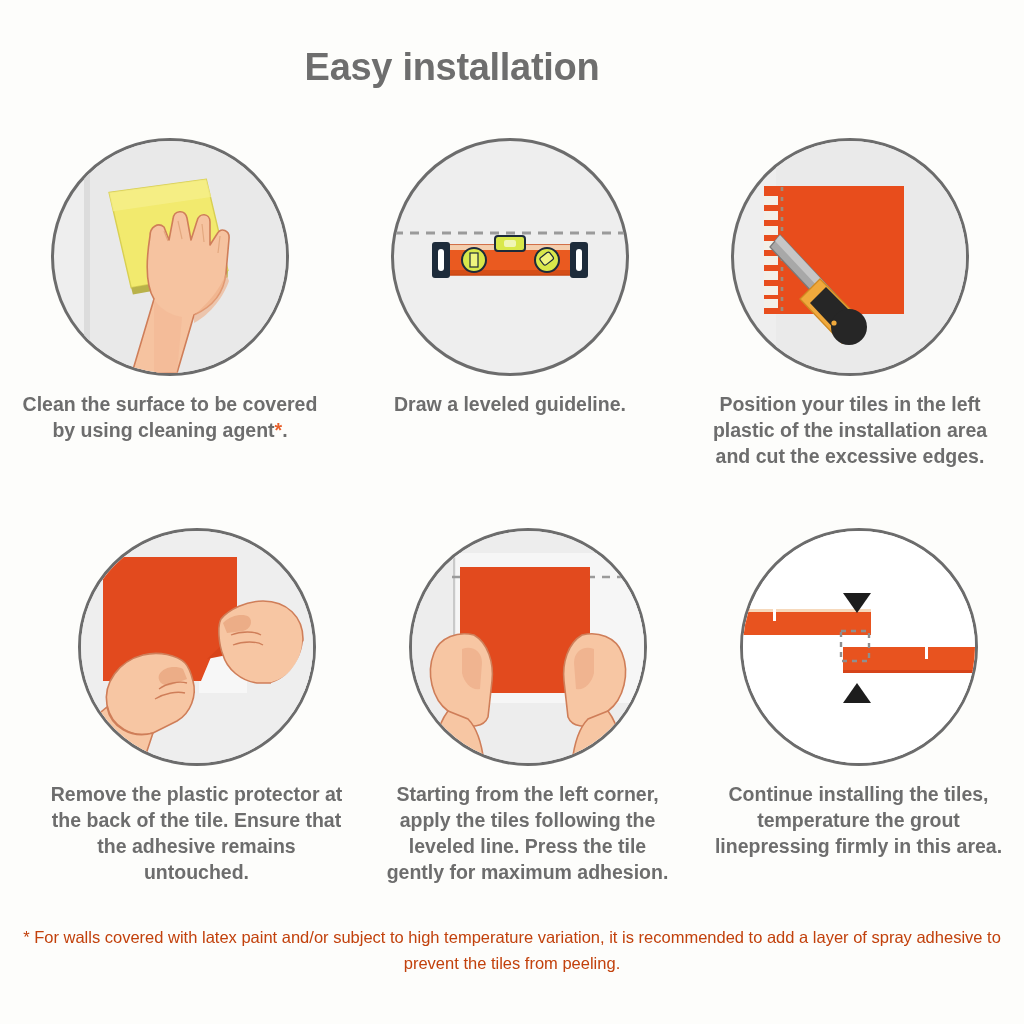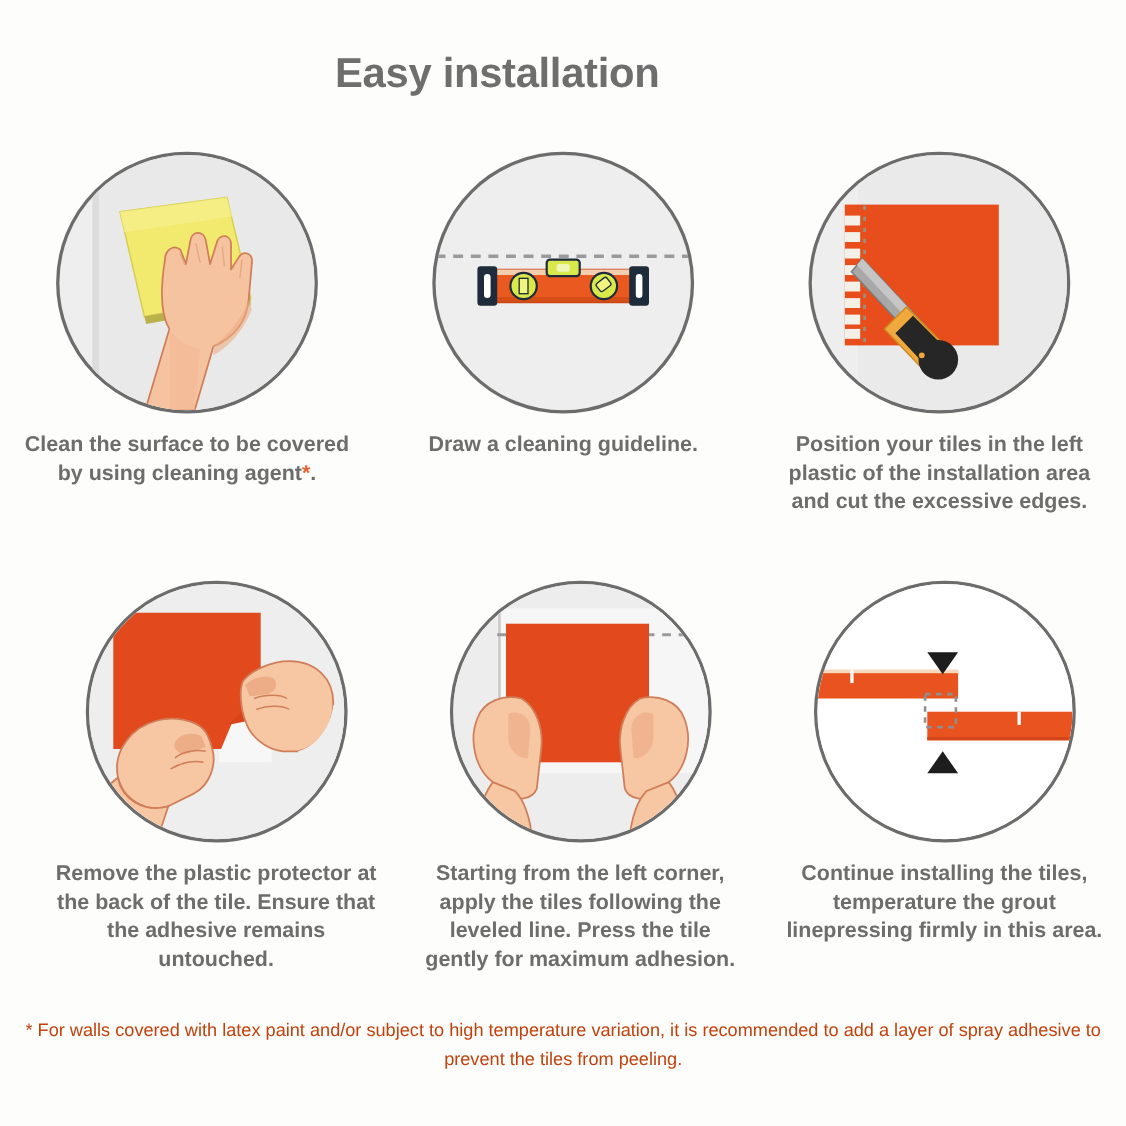--- a/index.html
+++ b/index.html
@@ -15,21 +15,21 @@
   .title{
     position:absolute;top:46px;left:0;width:904px;
     text-align:center;
     font-size:38px;font-weight:bold;color:#6e6e6e;
     letter-spacing:-0.3px;
   }
 
   .grid{
     position:absolute;top:138px;left:0;width:1024px;
   }
-  .row{display:flex;justify-content:space-between;}
+  .row{display:flex;justify-content:flex-start;}
   .cell{width:340px;display:flex;flex-direction:column;align-items:center;}
 
   .circle{
     width:232px;height:232px;border-radius:50%;
     border:3px solid #6c6c6c;
     background:#eeeeee;
     position:relative;overflow:hidden;
   }
   .circle.white{background:#ffffff;}
 
@@ -124,21 +124,21 @@
               <rect x="76" y="112" width="8" height="14" fill="#eff57f" stroke="#1d2b3a" stroke-width="1.2"></rect>
 
               <circle cx="153" cy="119" r="12" fill="#d9e84a" stroke="#1d2b3a" stroke-width="2"></circle>
               <rect x="147" y="113" width="12" height="9" rx="2" fill="#eff57f" stroke="#1d2b3a" stroke-width="1.2" transform="rotate(-38 153 118)"></rect>
 
               <rect x="101" y="95" width="30" height="15" rx="3" fill="#d9e84a" stroke="#1d2b3a" stroke-width="2"></rect>
               <rect x="110" y="99" width="12" height="7" rx="2" fill="#ffffff" opacity="0.6"></rect>
             </g>
           </svg>
         </div>
-        <div class="caption">Draw a cleaning guideline.</div>
+        <div class="caption">Draw a leveled guideline.</div>
       </div>
 
       <div class="cell">
         <div class="circle">
           <svg class="art" viewBox="0 0 232 232">
             <rect x="42" y="0" width="190" height="232" fill="#eaeaea"></rect>
 
             <rect x="30" y="45" width="140" height="128" fill="#e84d1c"></rect>
 
             <g fill="#f3f0e8">

